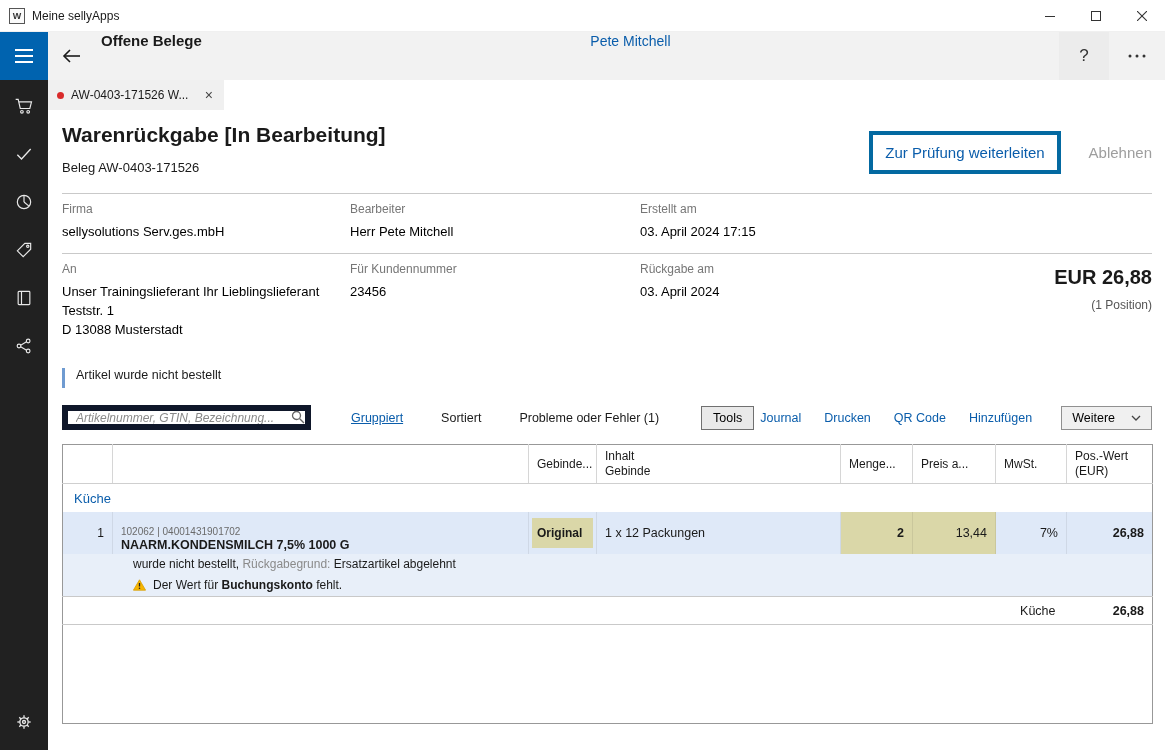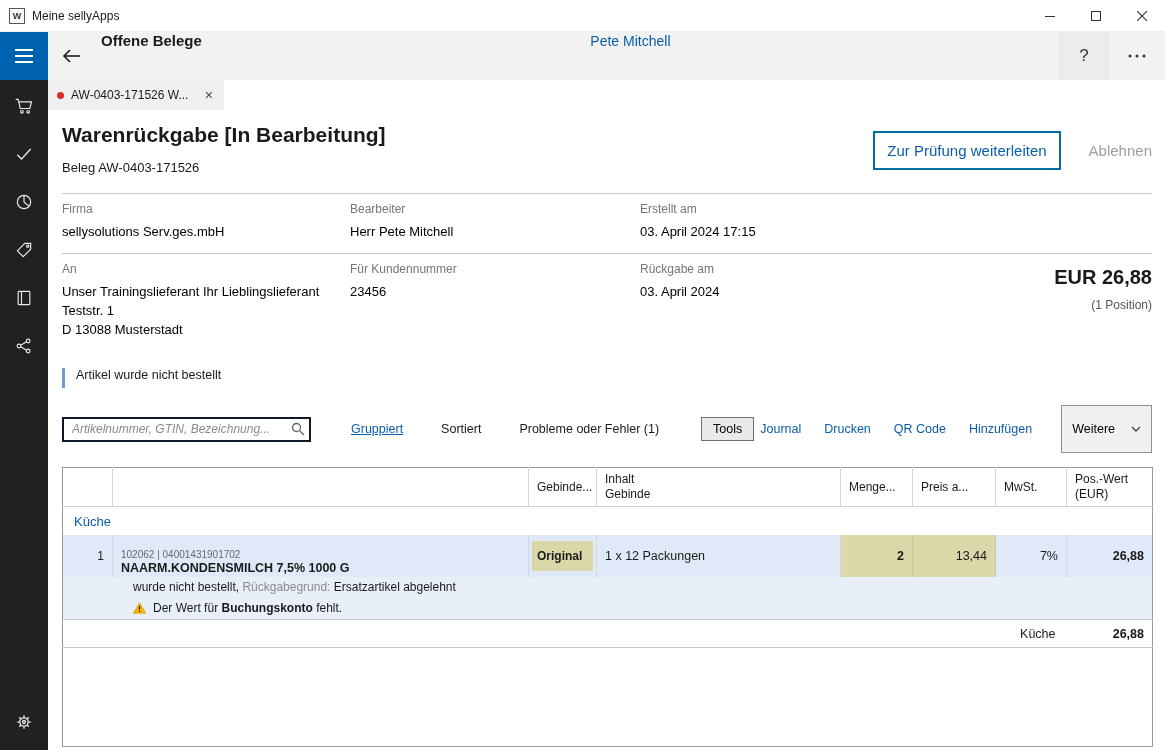--- a/index.html
+++ b/index.html
@@ -42,47 +42,47 @@
   .tab-dot { width: 7px; height: 7px; border-radius: 50%; background: #d92b2b; flex: 0 0 7px; }
   .tab-label { font-size: 12px; flex: 1; white-space: nowrap; overflow: hidden; }
   .tab-close { font-size: 14px; color: #444; padding: 0 2px; }
 
   .content { padding: 13px 13px 0 14px; }
 
   .doc-header { display: flex; justify-content: space-between; align-items: flex-start; }
   .doc-title { font-size: 21px; font-weight: bold; }
   .doc-beleg { font-size: 13px; margin-top: 13px; }
   .doc-actions { display: flex; align-items: center; gap: 28px; margin-top: 8px; }
-  .forward-btn { border: 2px solid #0369a1; background: #fff; color: #0a5dab; font-size: 15px; padding: 9px 12px; }
+  .forward-btn { border: 4px solid #0369a1; background: #fff; color: #0a5dab; font-size: 15px; padding: 9px 12px; }
   .reject-btn { color: #9e9e9e; font-size: 15px; }
 
   .info-grid { margin-top: 18px; }
   .info-row { display: grid; grid-template-columns: 288px 290px 1fr 230px; border-top: 1px solid #c9c9c9; padding: 8px 0 11px; }
   .f-label { font-size: 12px; color: #767676; margin-bottom: 7px; }
   .f-value { font-size: 13px; color: #000; line-height: 1.45; }
   .total-cell { grid-column: 4; text-align: right; }
   .total-amount { font-size: 20px; font-weight: bold; margin-top: 4px; }
   .total-pos { font-size: 12px; color: #555; margin-top: 9px; }
 
   .note { margin-top: 18px; display: flex; align-items: flex-start; gap: 11px; }
   .note-bar { width: 3px; height: 20px; background: #6f9bd1; }
   .note-text { font-size: 12.5px; }
 
   
   .toolbar { margin-top: 17px; display: flex; align-items: center; font-size: 12.5px; }
   .search-wrap { position: relative; width: 249px; flex: 0 0 249px; margin-right: 40px; }
-  .search-input { width: 100%; height: 25px; border: 2px solid #0f172a; padding: 0 26px 0 8px; font-size: 12px; color: #333; }
+  .search-input { width: 100%; height: 25px; border: 6px solid #0f172a; padding: 0 26px 0 8px; font-size: 12px; color: #333; }
   .search-input::placeholder { color: #8a8a8a; font-style: italic; }
   .search-icon { position: absolute; right: 6px; top: 5px; }
   .tb-toggle { margin-right: 38px; color: #1a1a1a; font-size: 12.5px; white-space: nowrap; }
   .tb-toggle.active { color: #0a5dab; text-decoration: underline; }
   .tools-btn { border: 1px solid #707070; background: #e9e9e9; padding: 4px 11px; font-size: 12.5px; margin-left: 4px; }
   .tb-right { margin-left: auto; display: flex; align-items: center; gap: 23px; }
   .tb-link { color: #0a5dab; font-size: 12.5px; white-space: nowrap; }
-  .weitere-btn { border: 1px solid #909090; background: #f0f0f0; padding: 16px 10px; font-size: 12.5px;
+  .weitere-btn { border: 1px solid #909090; background: #f0f0f0; padding: 4px 10px; font-size: 12.5px;
                  display: flex; align-items: center; gap: 16px; margin-left: 6px; }
 
   
   table.positions { margin-top: 14px; width: 100%; border-collapse: collapse; table-layout: fixed;
                     border: 1px solid #989898; font-size: 12.5px; }
   .positions th { font-weight: normal; text-align: left; padding: 4px 8px; height: 38px; vertical-align: middle;
                   border-right: 1px solid #d6d6d6; border-bottom: 1px solid #cfcfcf; font-size: 12px; line-height: 1.25; }
   .positions th:last-child { border-right: none; }
   .group-row td { color: #0a5dab; font-size: 13px; padding: 7px 11px 6px; }
   .item-row td { background: #dfe9f8; height: 38px; padding: 2px 8px; vertical-align: middle;

